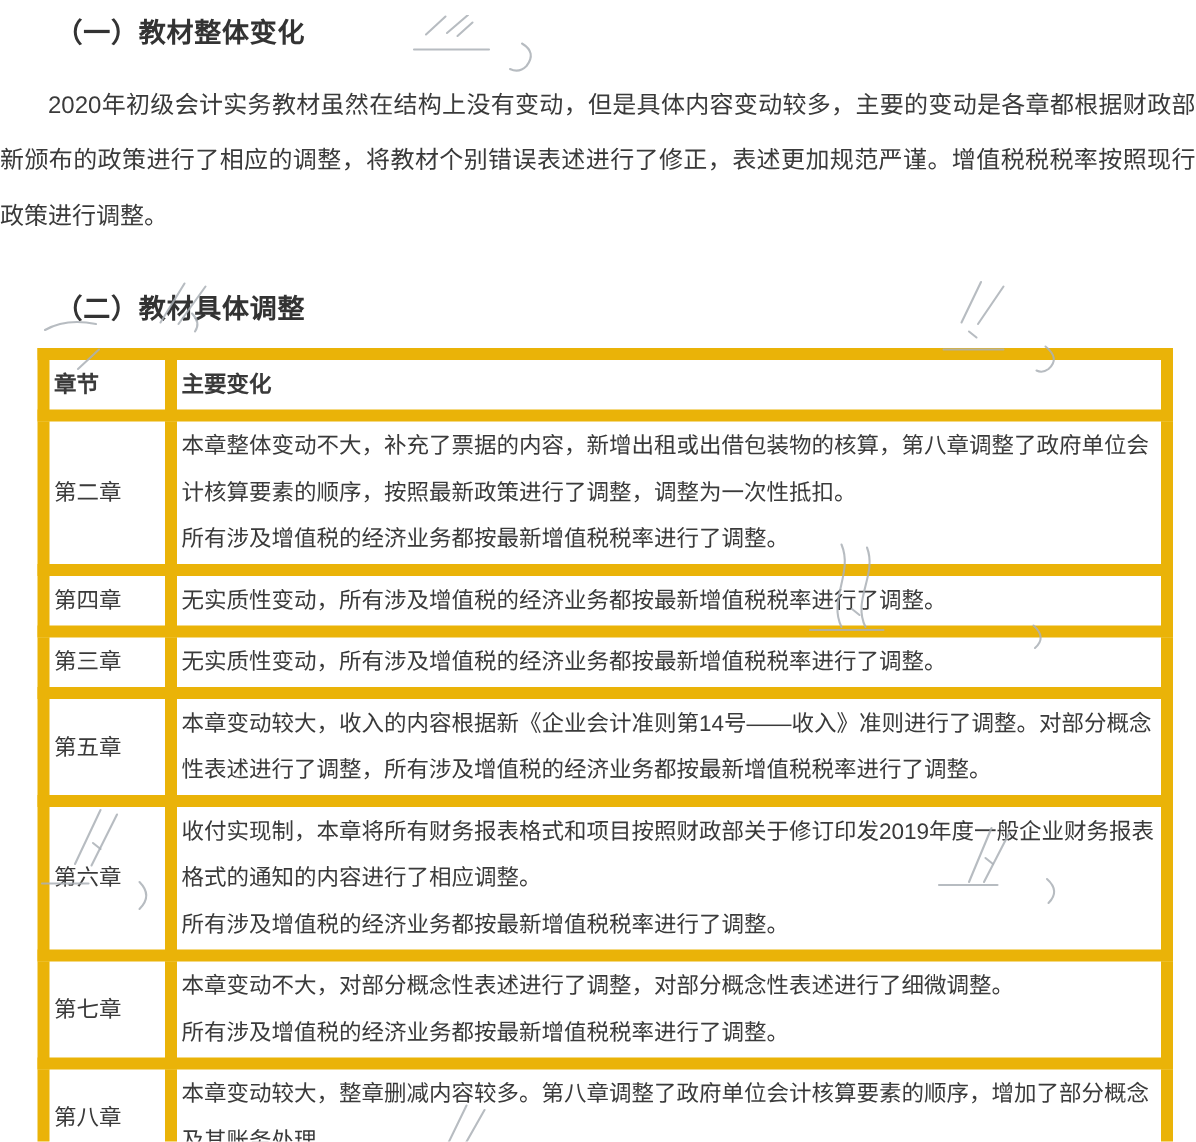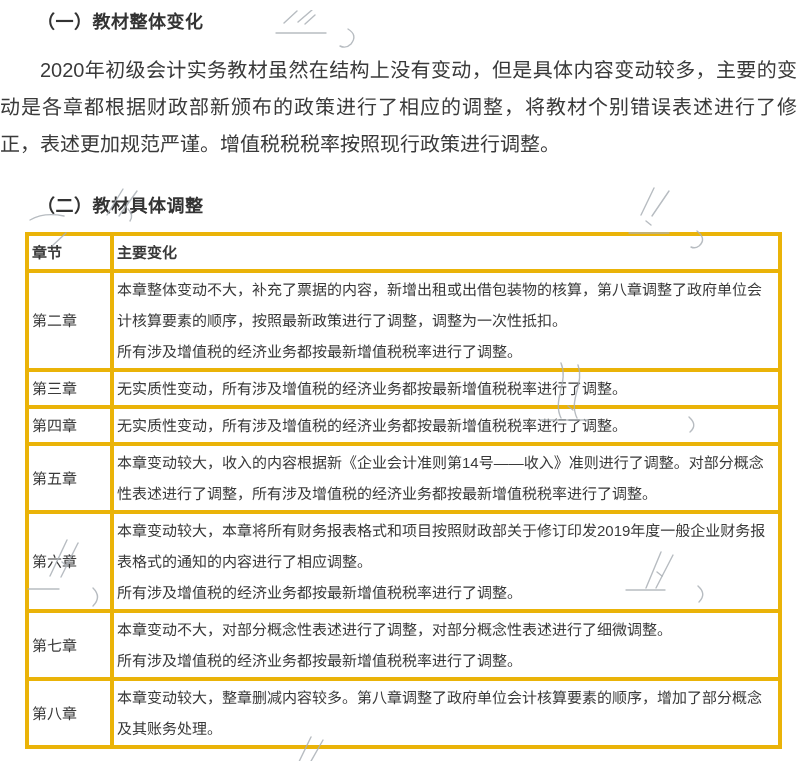--- a/index.html
+++ b/index.html
@@ -20,37 +20,37 @@
     font-weight: bold;
     line-height: 24px;
     color: #333333;
     letter-spacing: 0.5px;
   }
   .heading2 { margin-top: 31px; }
 
   .intro {
     margin: 18px 0 0 0;
     width: 797px;
-    font-size: 20px;
+    font-size: 16px;
     line-height: 37px;
     text-indent: 2em;
     text-align: justify;
     color: #3a3a3a;
   }
 
   table.adjust {
     margin: 14px 0 0 25px;
     width: 757px;
     border-collapse: collapse;
     table-layout: fixed;
     font-size: 15px;
     color: #3a3a3a;
   }
   table.adjust th, table.adjust td {
-    border: 4px solid #eab308;
+    border: 8px solid #eab308;
     padding: 1px 4px 1px 3px;
     line-height: 31px;
     vertical-align: middle;
     text-align: left;
     font-weight: normal;
     word-break: break-all;
   }
   table.adjust th { font-weight: bold; }
   col.chapter-col { width: 85px; }
   td.changes div { margin: 0; }
@@ -94,41 +94,41 @@
     </thead>
     <tbody>
       <tr>
         <td>第二章</td>
         <td class="changes">
           <div>本章整体变动不大，补充了票据的内容，新增出租或出借包装物的核算，第八章调整了政府单位会计核算要素的顺序，按照最新政策进行了调整，调整为一次性抵扣。</div>
           <div>所有涉及增值税的经济业务都按最新增值税税率进行了调整。</div>
         </td>
       </tr>
       <tr>
-        <td>第三章</td>
+        <td>第四章</td>
         <td class="changes">
           <div>无实质性变动，所有涉及增值税的经济业务都按最新增值税税率进行了调整。</div>
         </td>
       </tr>
       <tr>
-        <td>第四章</td>
+        <td>第三章</td>
         <td class="changes">
           <div>无实质性变动，所有涉及增值税的经济业务都按最新增值税税率进行了调整。</div>
         </td>
       </tr>
       <tr>
         <td>第五章</td>
         <td class="changes">
           <div>本章变动较大，收入的内容根据新《企业会计准则第14号——收入》准则进行了调整。对部分概念性表述进行了调整，所有涉及增值税的经济业务都按最新增值税税率进行了调整。</div>
         </td>
       </tr>
       <tr>
         <td>第六章</td>
         <td class="changes">
-          <div>本章变动较大，本章将所有财务报表格式和项目按照财政部关于修订印发2019年度一般企业财务报表格式的通知的内容进行了相应调整。</div>
+          <div>收付实现制，本章将所有财务报表格式和项目按照财政部关于修订印发2019年度一般企业财务报表格式的通知的内容进行了相应调整。</div>
           <div>所有涉及增值税的经济业务都按最新增值税税率进行了调整。</div>
         </td>
       </tr>
       <tr>
         <td>第七章</td>
         <td class="changes">
           <div>本章变动不大，对部分概念性表述进行了调整，对部分概念性表述进行了细微调整。</div>
           <div>所有涉及增值税的经济业务都按最新增值税税率进行了调整。</div>
         </td>
       </tr>

